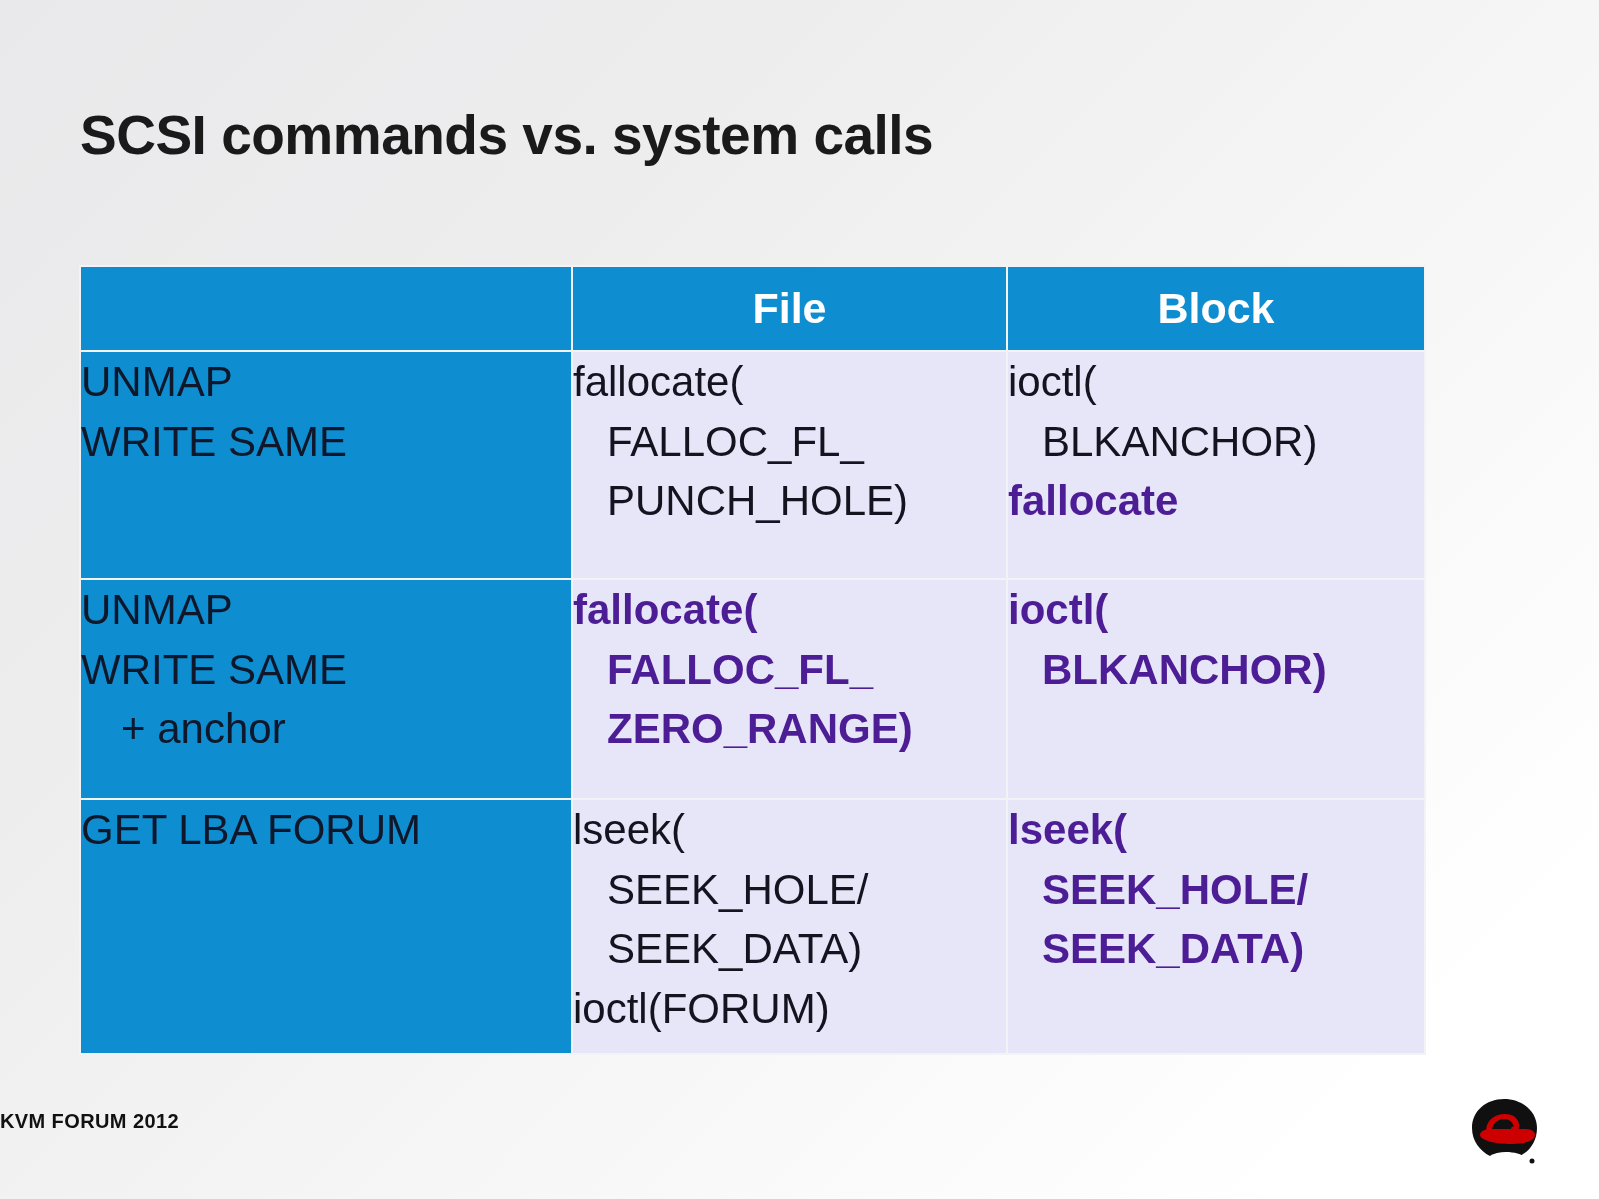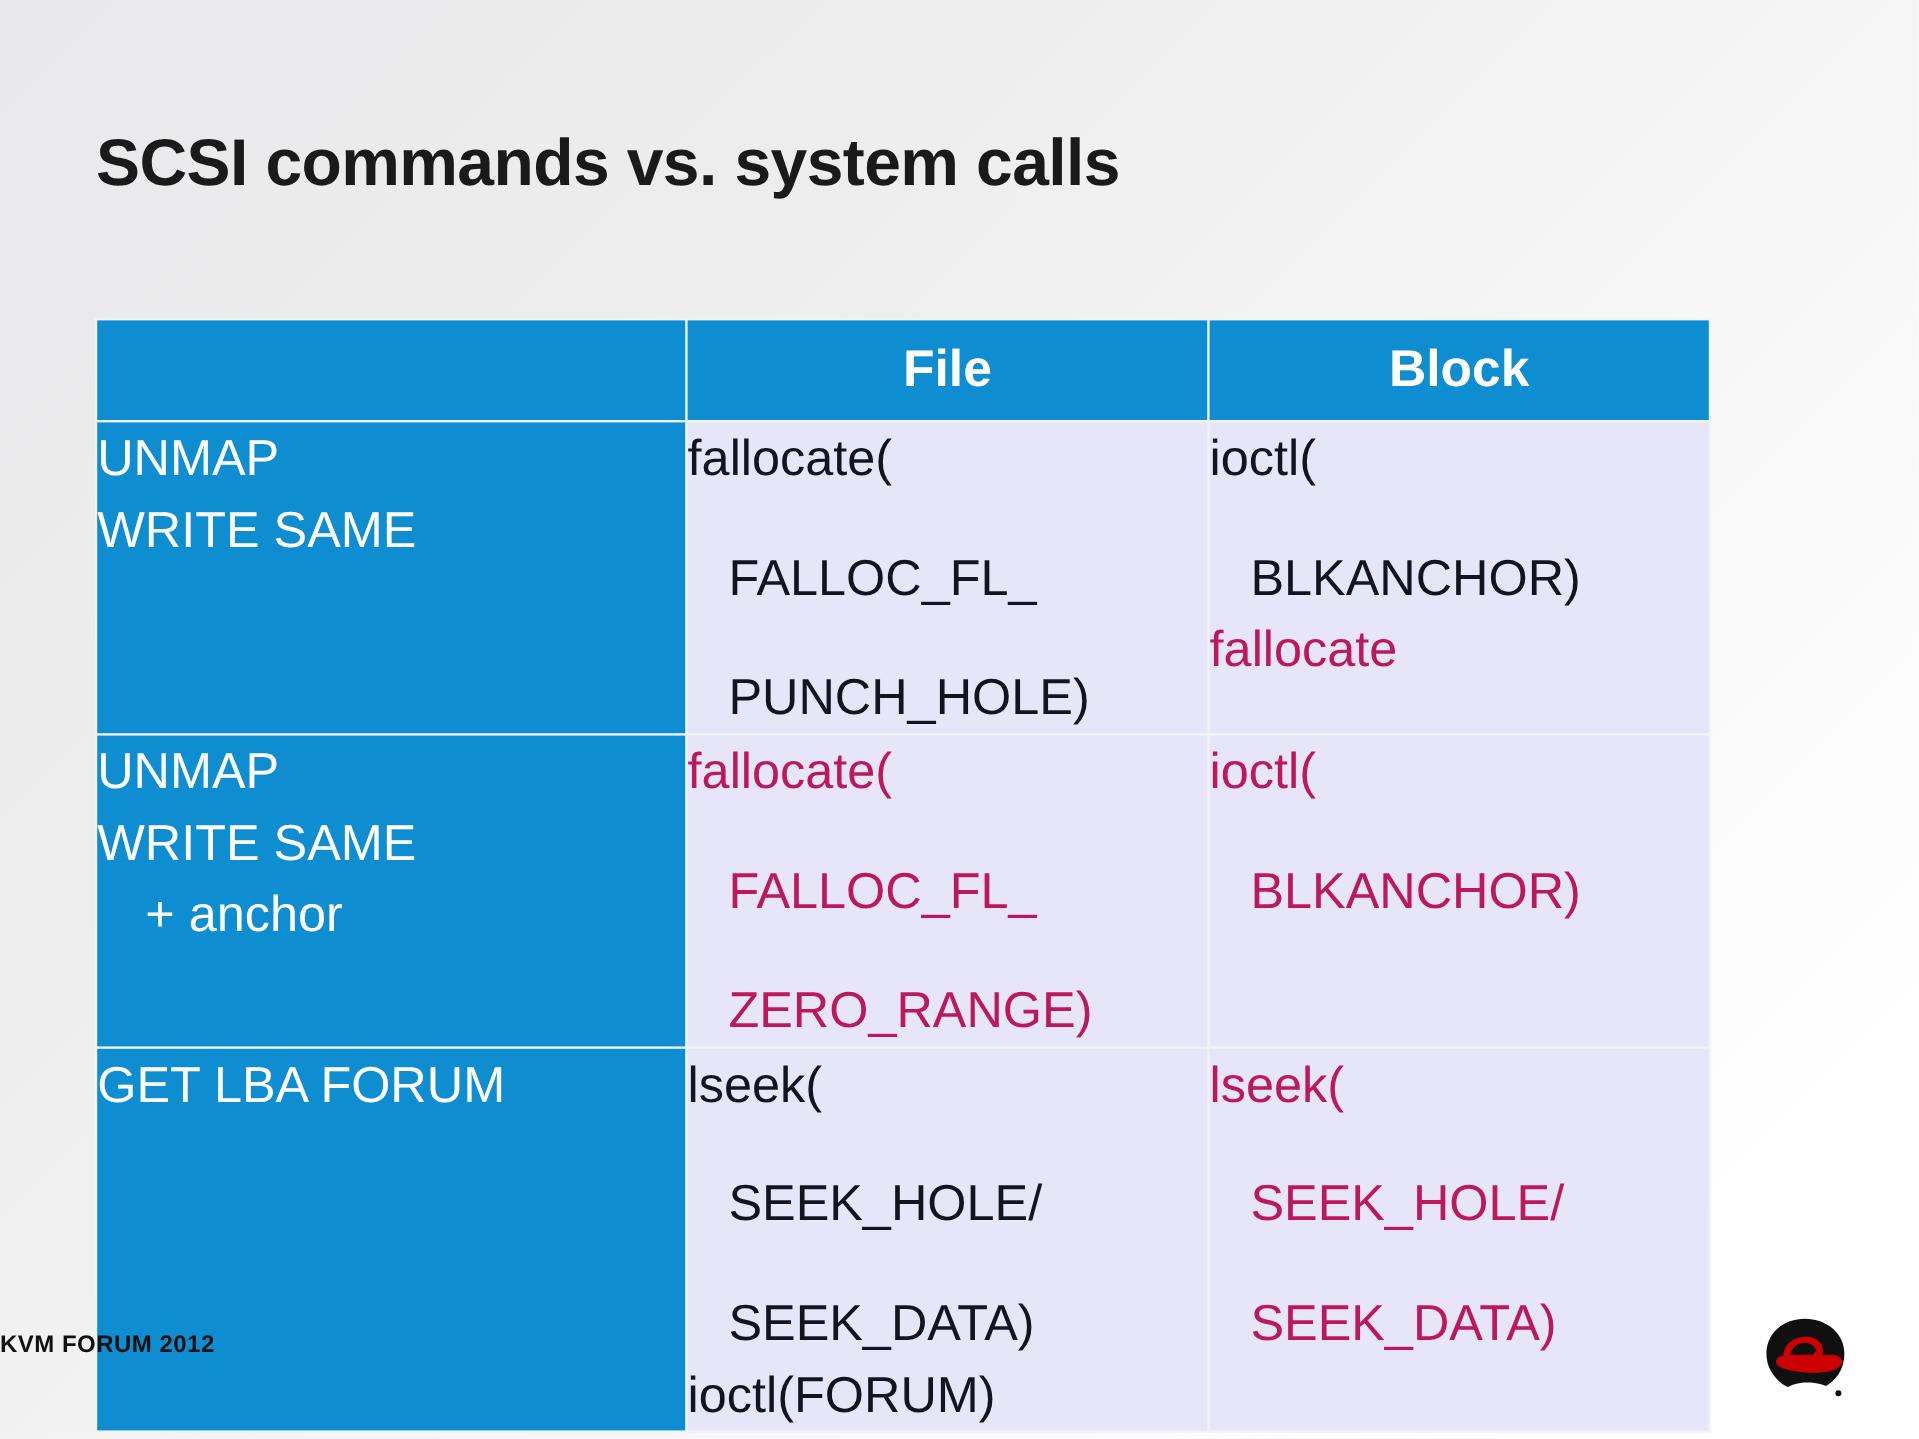--- a/index.html
+++ b/index.html
@@ -60,37 +60,38 @@
     font-weight: bold;
     text-align: center;
     vertical-align: middle;
     line-height: 83px;
   }
   .hdr-cell.blank { font-size: 0; }
 
   
   .cmd-cell {
     background: #0e8ed0;
-    color: #ffffff;
+    color: #0f172a;
     font-size: 42px;
     line-height: 1.42;
     padding: 18px 0 18px 18px;
   }
   .sys-cell {
     background: #e6e6f8;
     color: #141420;
     font-size: 42px;
     line-height: 1.42;
     padding: 18px 0 18px 16px;
   }
   .sys-cell.red, .red-text {
-    color: #be185d;
+    color: #4c1d95;
+    font-weight: bold;
   }
   .line { white-space: pre; display: block; }
-  .indent { padding-left: 34px; margin-top: 40px; }
+  .indent { padding-left: 34px; }
   .indent-sm { padding-left: 40px; }
 
   .r1 { height: 228px; }
   .r2 { height: 220px; }
   .r3 { height: 255px; }
 
   
   .footer-text {
     position: absolute;
     left: 0;

